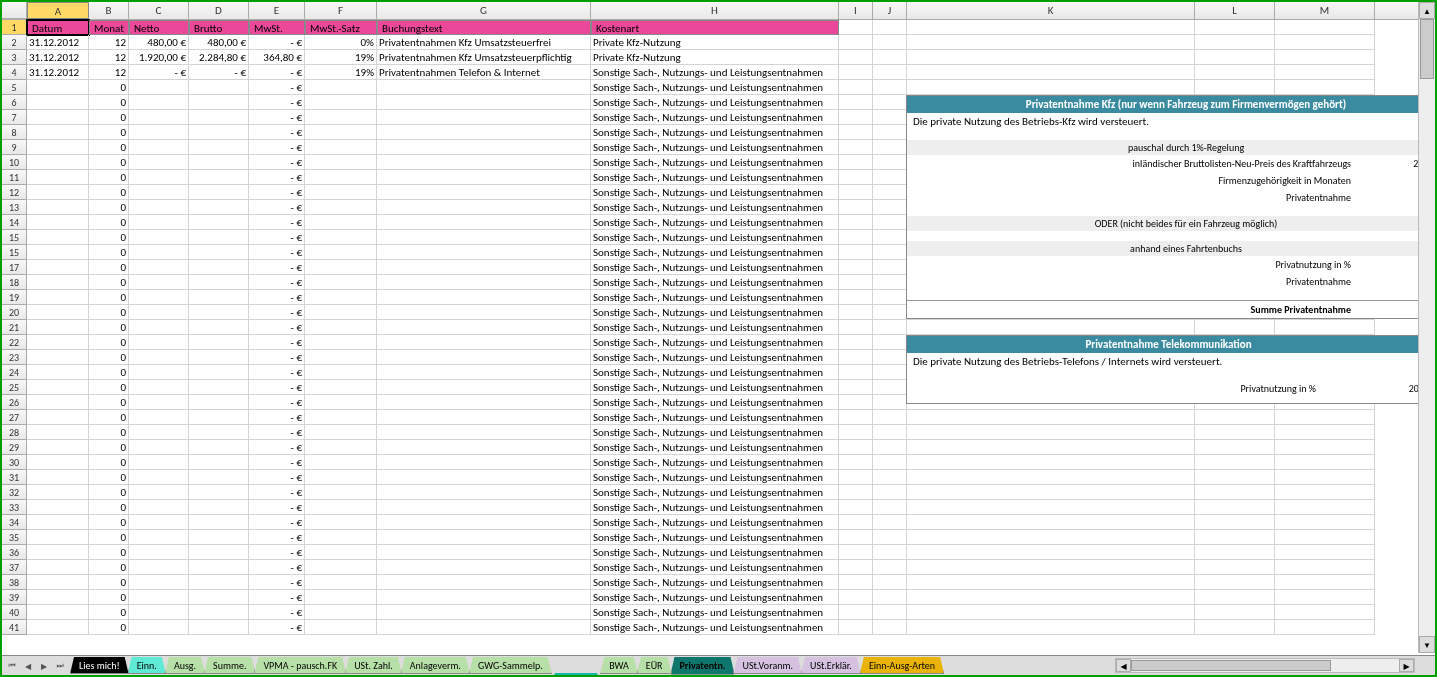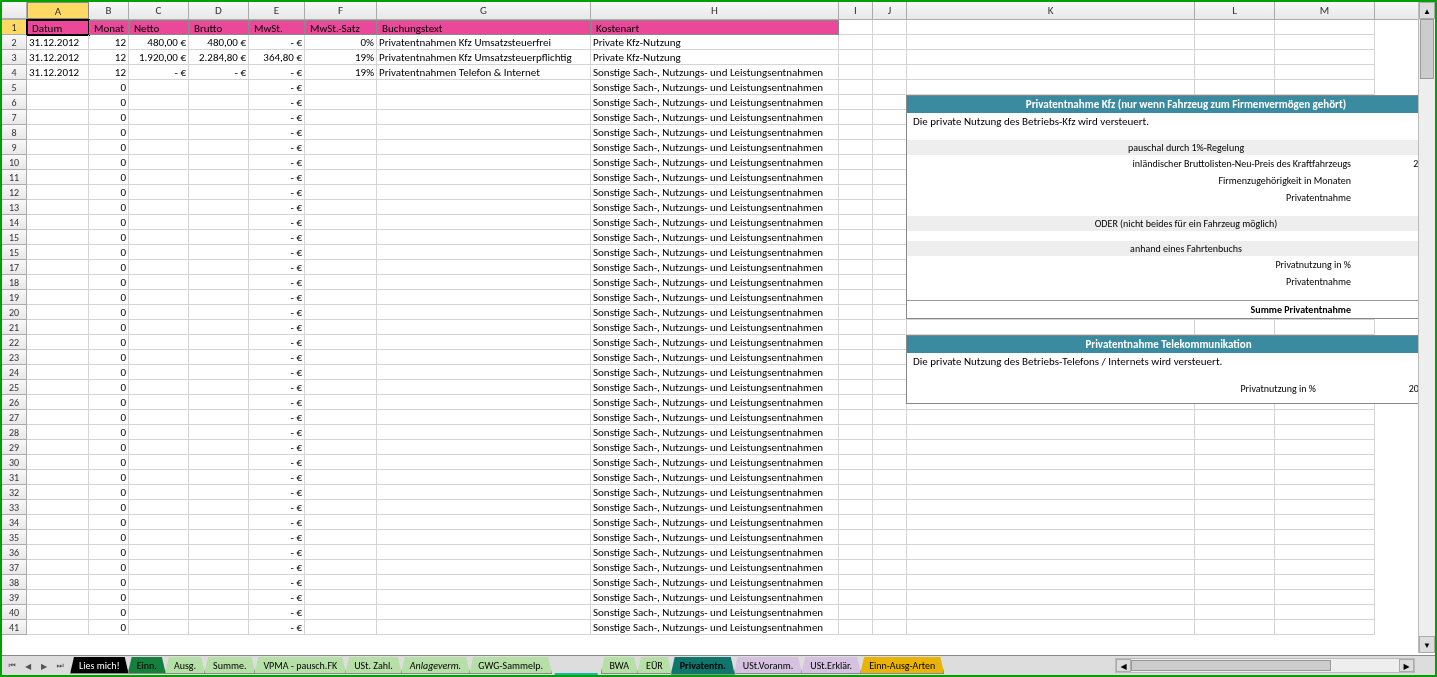--- a/index.html
+++ b/index.html
@@ -769,26 +769,26 @@
 
 <div class="tabs-bar">
   <div class="tab-nav">
     <div class="tab-nav-btn">⏮</div>
     <div class="tab-nav-btn">◀</div>
     <div class="tab-nav-btn">▶</div>
     <div class="tab-nav-btn">⏭</div>
   </div>
   <div class="tabs" id="tabs">
       <div class="tab" style="background: rgb(0, 0, 0); color: rgb(255, 255, 255);">Lies mich!</div>
-      <div class="tab" style="background: #15803d;">Einn.</div>
+      <div class="tab" style="background: #5eead4;">Einn.</div>
       <div class="tab" style="background: rgb(183, 223, 168);">Ausg.</div>
       <div class="tab" style="background: rgb(183, 223, 168);">Summe.</div>
       <div class="tab" style="background: rgb(183, 223, 168);">VPMA - pausch.FK</div>
       <div class="tab" style="background: rgb(183, 223, 168);">USt. Zahl.</div>
-      <div class="tab" style="background: rgb(183, 223, 168); font-style: italic;">Anlageverm.</div>
+      <div class="tab" style="background: rgb(183, 223, 168);">Anlageverm.</div>
       <div class="tab" style="background: rgb(183, 223, 168);">GWG-Sammelp.</div>
       <div class="tab" style="background: #14b8a6; margin-top: 32px;">pr.Ausg.</div>
       <div class="tab" style="background: rgb(183, 223, 168);">BWA</div>
       <div class="tab" style="background: rgb(183, 223, 168);">EÜR</div>
       <div class="tab active" style="background: #0f766e;">Privatentn.</div>
       <div class="tab" style="background: rgb(214, 194, 224);">USt.Voranm.</div>
       <div class="tab" style="background: rgb(214, 194, 224);">USt.Erklär.</div>
       <div class="tab" style="background: #eab308;">Einn-Ausg-Arten</div>
     </div>
   <div class="hscroll-area">

